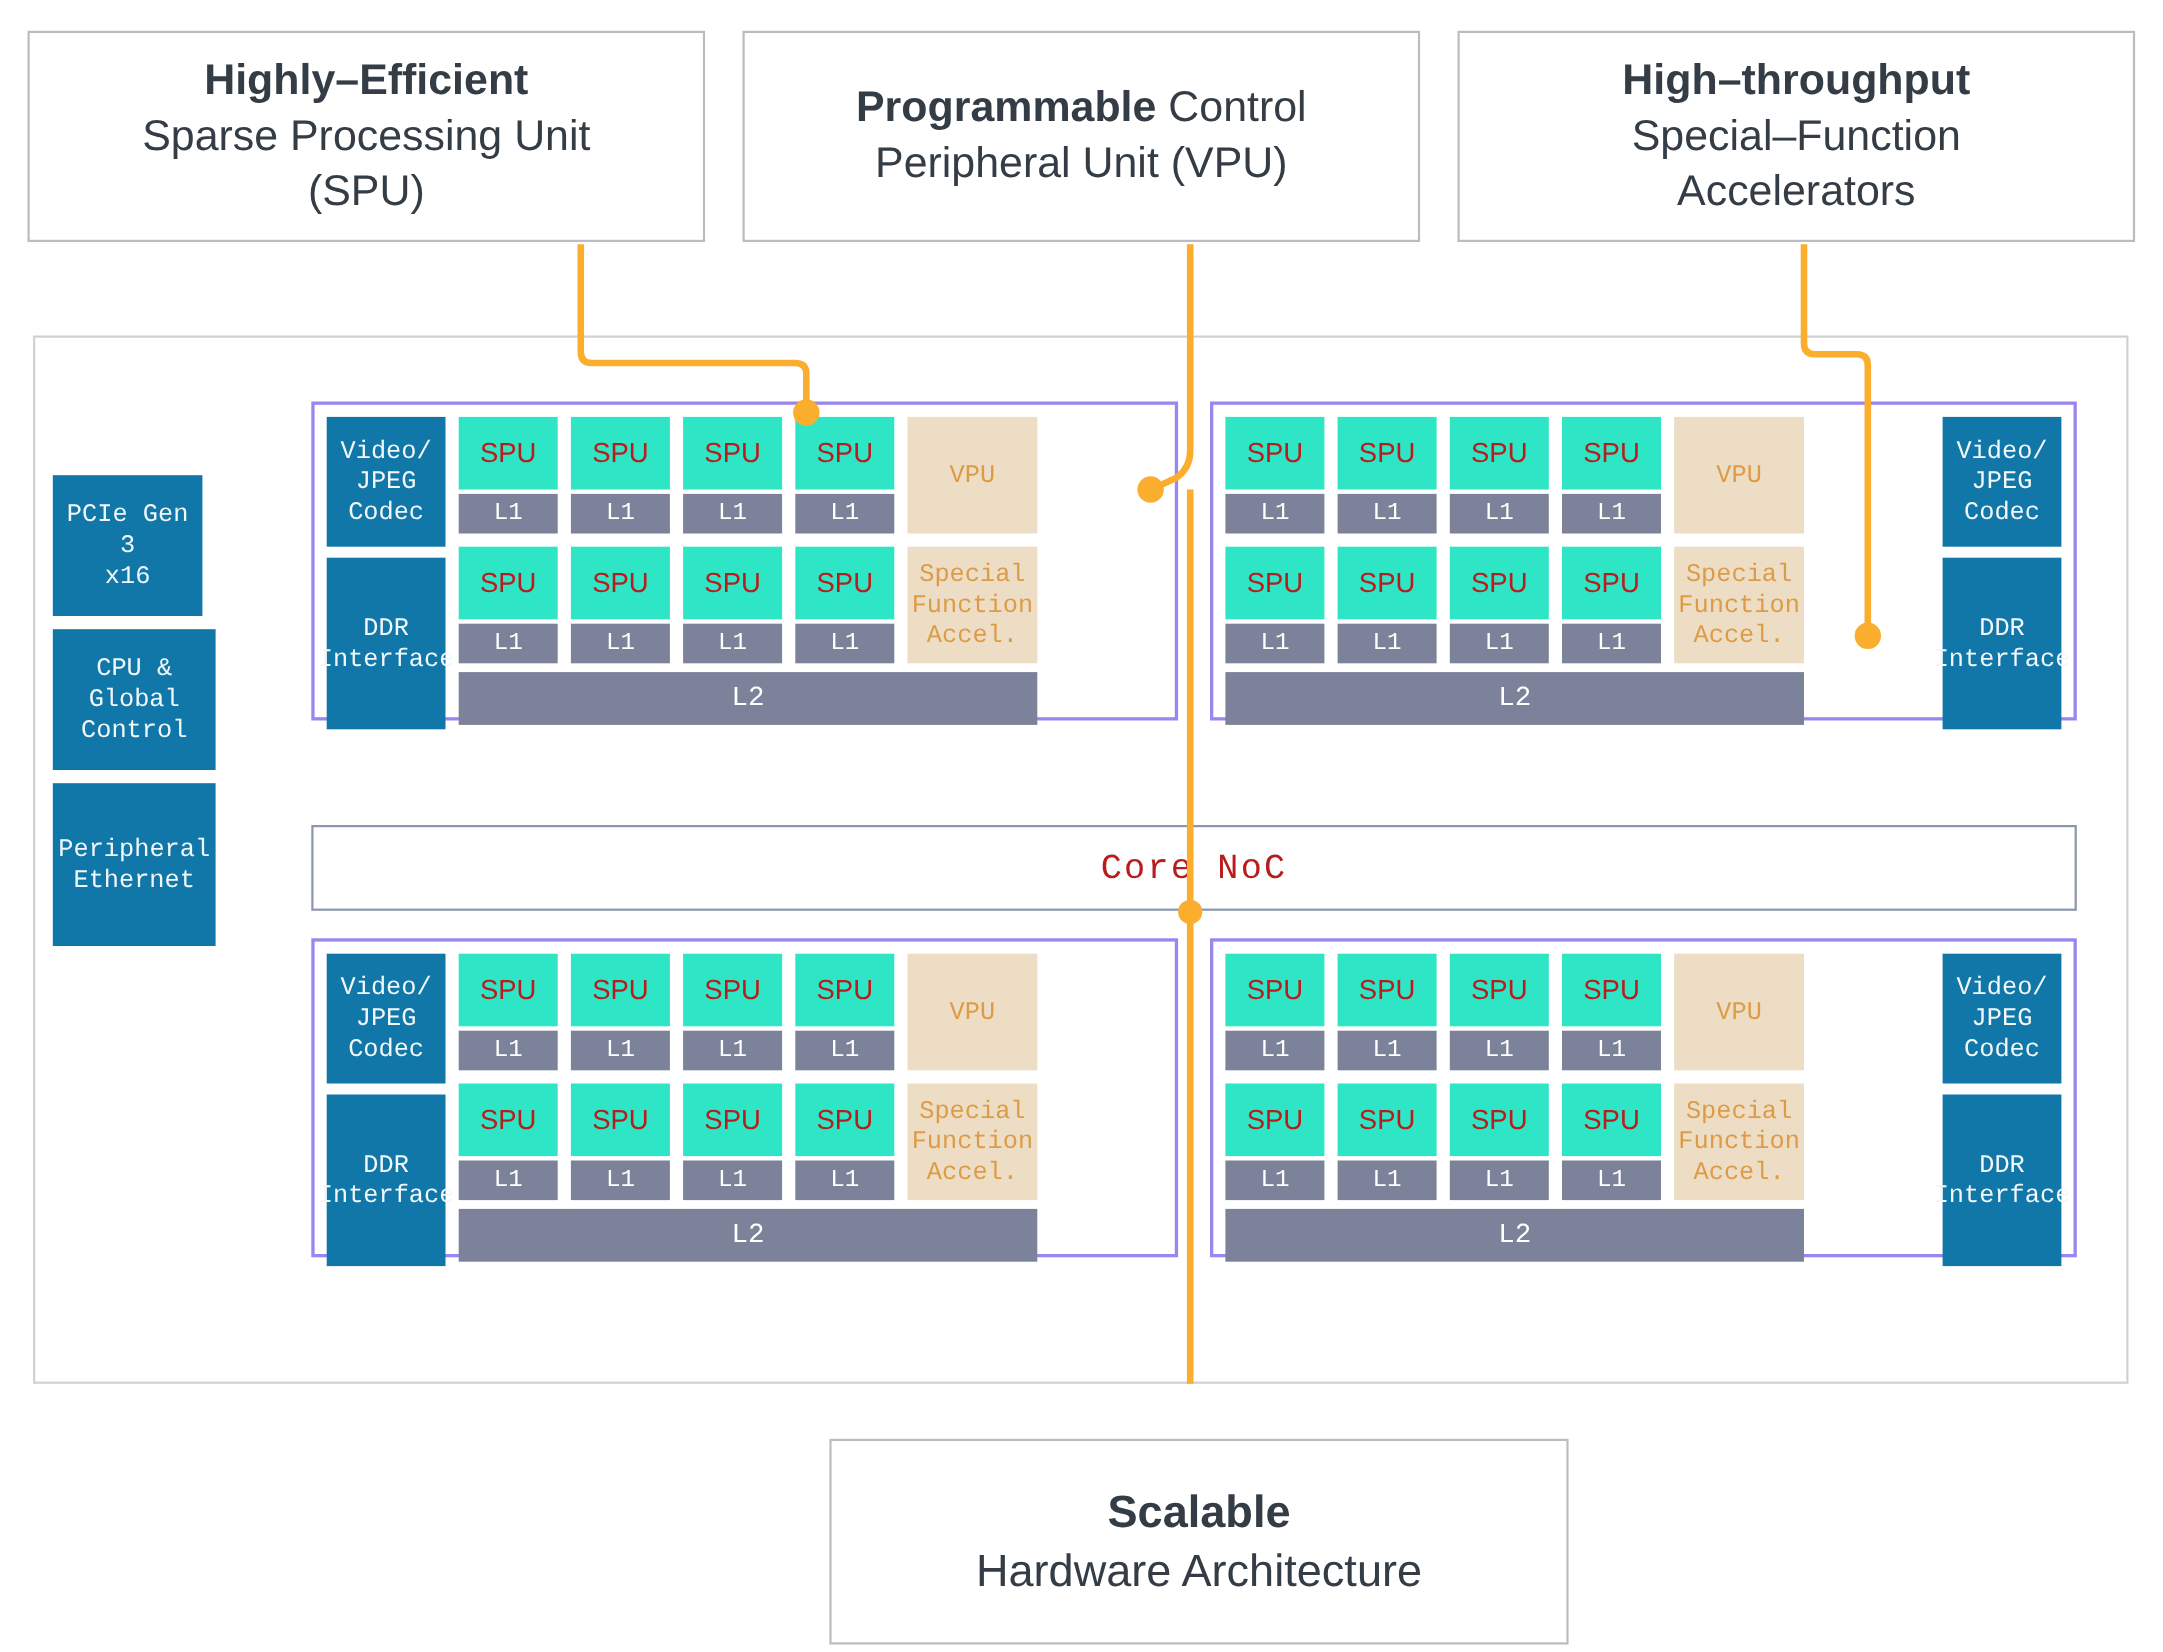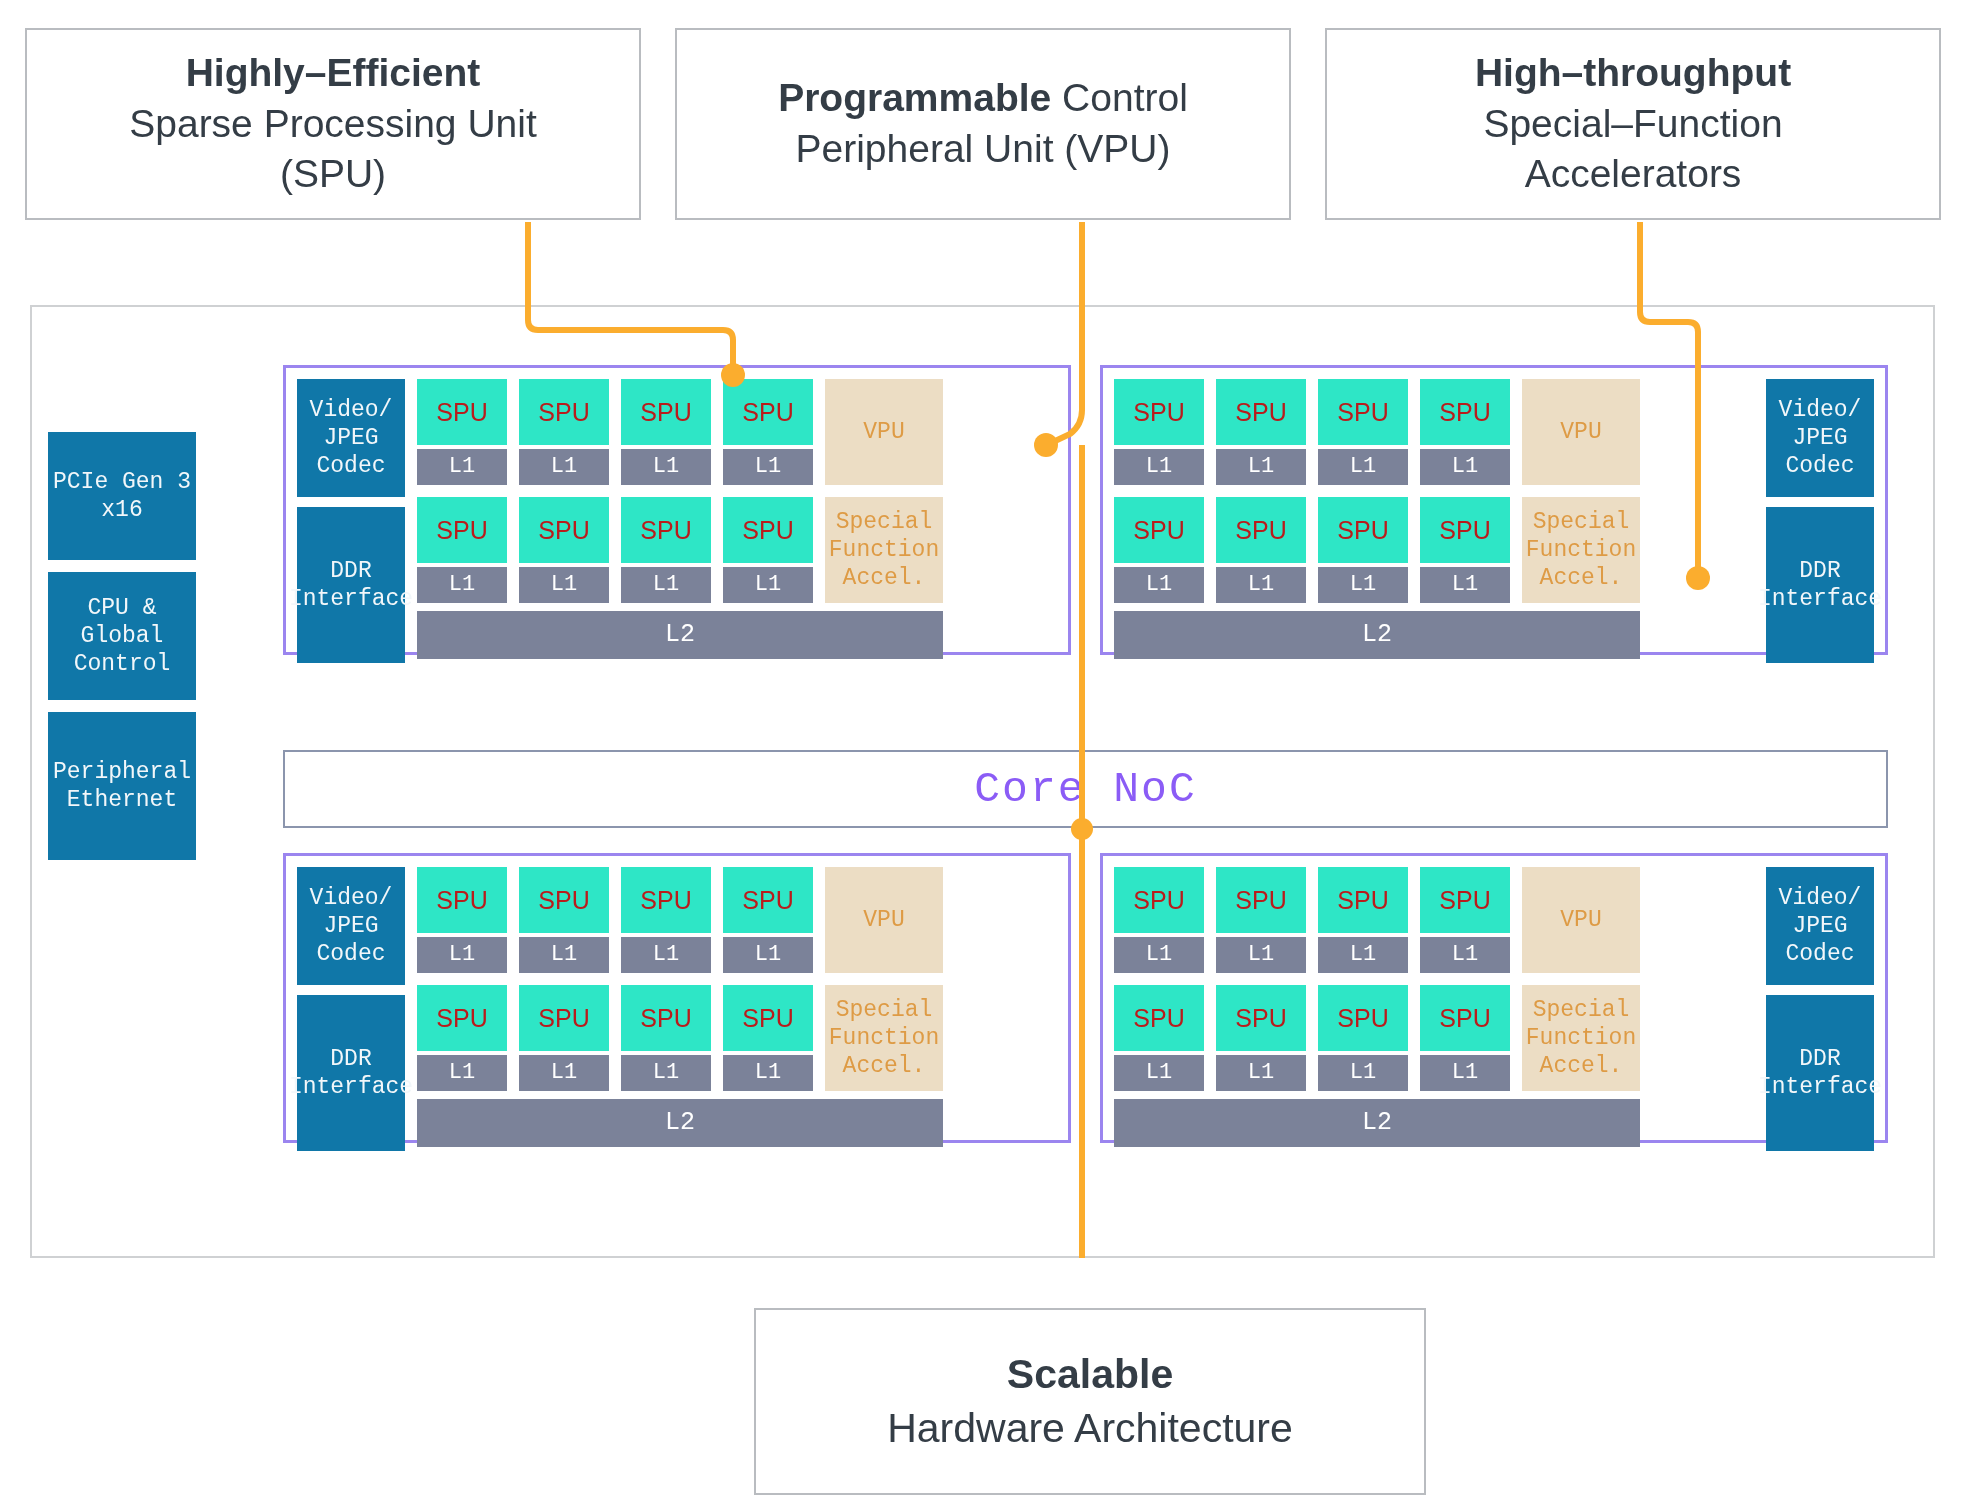--- a/index.html
+++ b/index.html
@@ -82,40 +82,40 @@
     white-space: pre-line;
   }
   .blk-io   { background: #1077a8; color: #f2f7fa; font-size: 23px; }
   .blk-spu  { background: #2ee6c6; color: #b91c1c; font-size: 25px;
               font-family: "Liberation Sans", sans-serif; }
   .blk-l1   { background: #7b8299; color: #ffffff; font-size: 22px; }
   .blk-l2   { background: #7b8299; color: #ffffff; font-size: 25px; }
   .blk-acc  { background: #ecddc4; color: #de9b45; font-size: 23px; }
 
   
-  #blk-pcie     { left: 48px; top: 432px; width: 148px; height: 128px; }
+  #blk-pcie     { left: 48px; top: 432px; width: 136px; height: 128px; }
   #blk-cpu      { left: 48px; top: 572px; width: 148px; height: 128px; }
   #blk-periph   { left: 48px; top: 712px; width: 148px; height: 148px; }
 
   
   #core-noc {
     position: absolute;
     left: 283px;
     top: 750px;
     width: 1605px;
     height: 78px;
     box-sizing: border-box;
     border: 2px solid #8b95ad;
     background: #ffffff;
-    color: #8b5cf6;
+    color: #b91c1c;
     display: flex;
     align-items: center;
     justify-content: center;
     font-family: "Liberation Mono", monospace;
-    font-size: 43px;
+    font-size: 32px;
     letter-spacing: 2px;
   }
 
   
   #connectors {
     position: absolute;
     left: 0; top: 0;
     width: 1966px; height: 1502px;
     pointer-events: none;
   }

